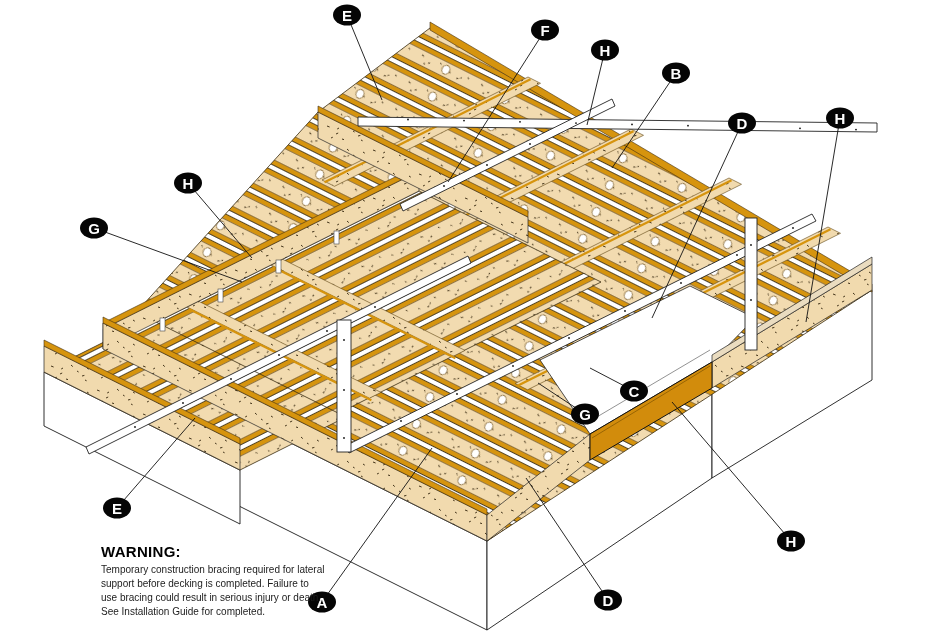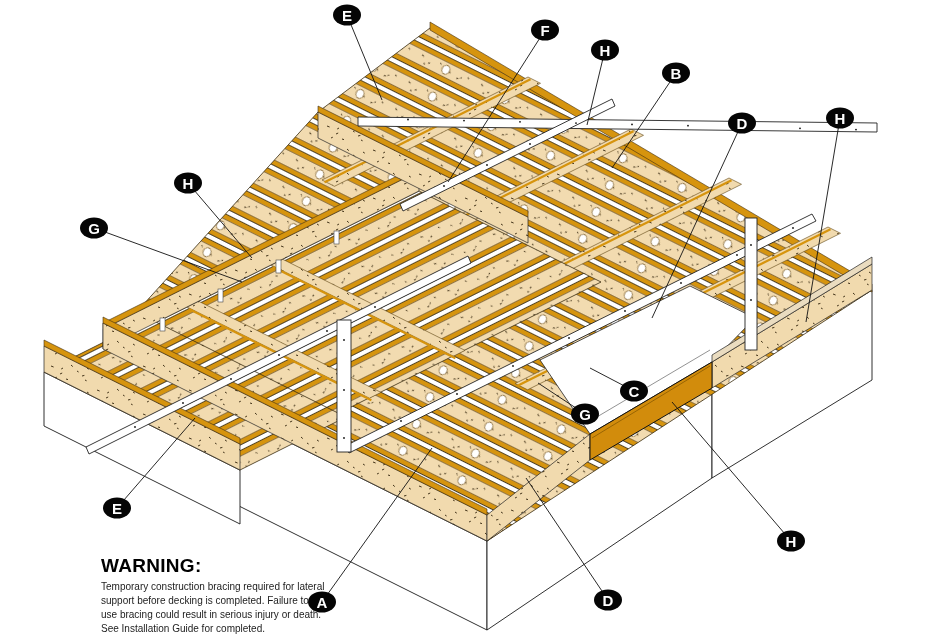--- a/index.html
+++ b/index.html
@@ -1,20 +1,20 @@
 <!DOCTYPE html>
 <html><head>
 <meta charset="utf-8">
 <style>
   html,body{margin:0;padding:0;background:#fff;}
   .stage{position:relative;width:945px;height:636px;background:#fff;overflow:hidden;
          font-family:"Liberation Sans",sans-serif;}
   .stage svg{position:absolute;left:0;top:0;}
   .warning{position:absolute;left:101px;top:543px;width:250px;color:#000;}
-  .warning .wtitle{font-size:19px;font-weight:bold;letter-spacing:.3px;margin:12px 0 3px 0;}
+  .warning .wtitle{font-size:15px;font-weight:bold;letter-spacing:.3px;margin:0 0 3px 0;}
   .warning .wline{font-size:10px;line-height:14px;color:#1c1c1c;}
   .badge-text{font-size:15px;font-weight:bold;fill:#fff;text-anchor:middle;
               font-family:"Liberation Sans",sans-serif;}
 </style>
 </head>
 <body>
 
 <div class="stage">
 
 <svg width="945" height="636" viewBox="0 0 945 636">

